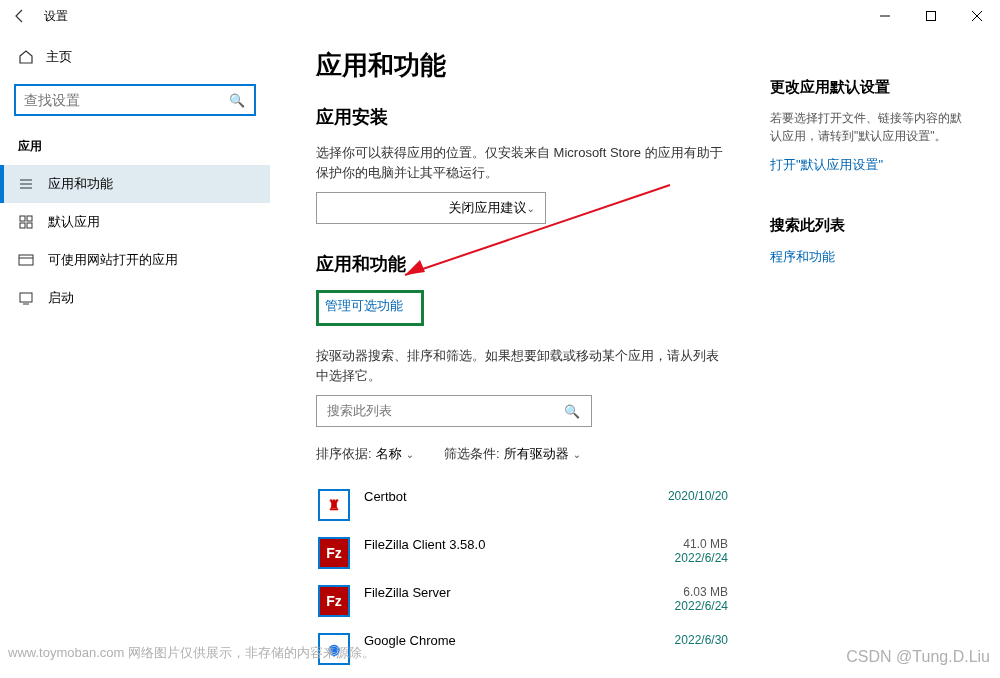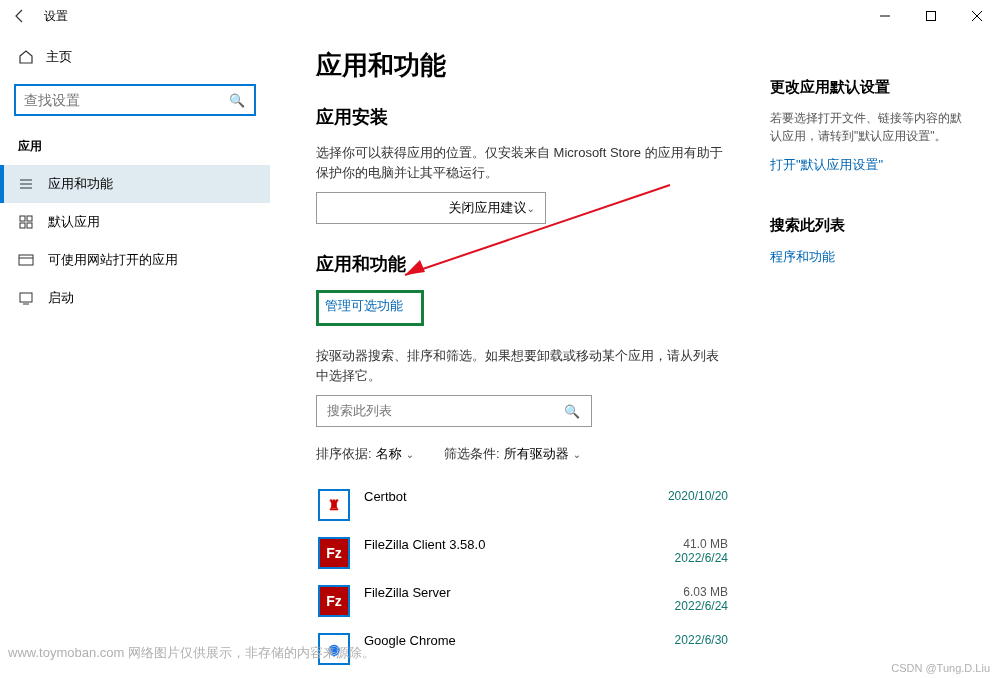--- a/index.html
+++ b/index.html
@@ -53,21 +53,21 @@
 .app-name { font-size: 13px; color: #000; }
 .app-meta { text-align: right; font-size: 12px; color: #555; min-width: 80px; }
 .app-size { display: block; }
 .app-date { display: block; color: #0f766e; }
 
 .side-h { font-size: 15px; font-weight: 600; margin-bottom: 12px; margin-top: 0; }
 .side-text { font-size: 12px; color: #555; line-height: 1.5; margin-bottom: 10px; }
 
 .arrow-overlay { position: absolute; pointer-events: none; }
 .footer-left { position: absolute; bottom: 16px; left: 8px; font-size: 13px; color: #b0b0b0; }
-.footer-right { position: absolute; bottom: 4px; right: 10px; font-size: 11px; color: #b0b0b0; }
+.footer-right { position: absolute; bottom: 12px; right: 10px; font-size: 16px; color: #b0b0b0; }
 </style>
 </head>
 <body>
 
 <div class="titlebar">
   <div class="title-left">
     <div class="back-btn">
       <svg width="16" height="16" viewBox="0 0 16 16">
           <path d="M10 2 L4 8 L10 14" stroke="#333" stroke-width="1.2" fill="none"></path>
         </svg>

